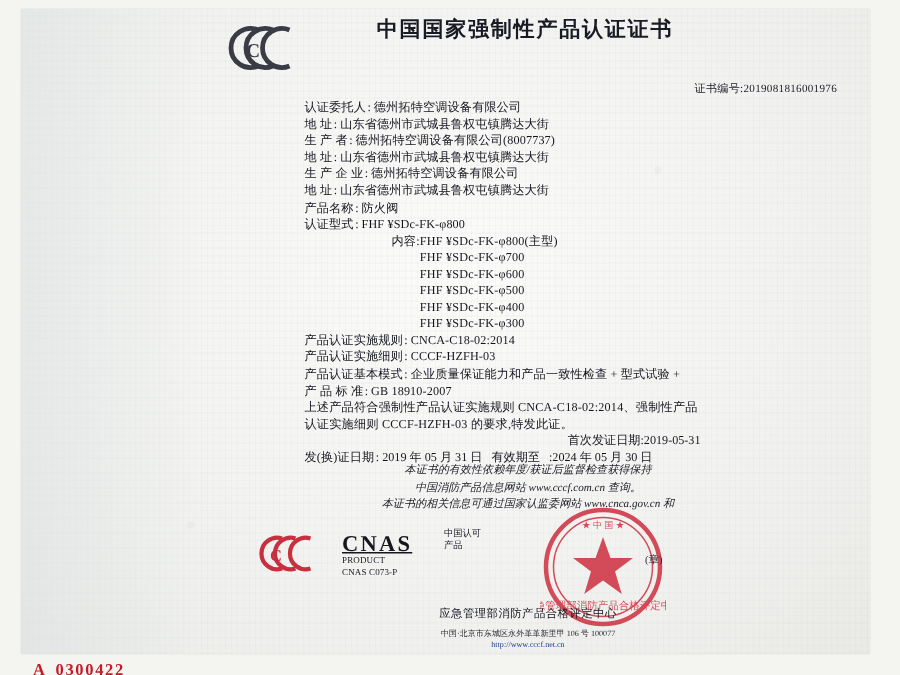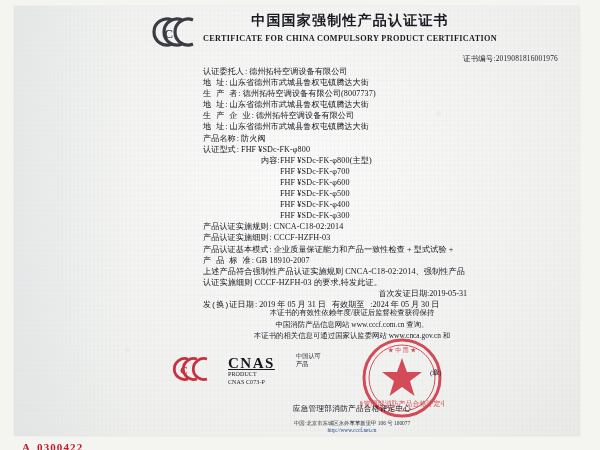--- a/index.html
+++ b/index.html
@@ -101,21 +101,20 @@
     line-height: 11.1px;
   }
   .row {
     display: flex;
     align-items: baseline;
     white-space: nowrap;
   }
   .lbl {
     flex: 0 0 auto;
     letter-spacing: 0.1px;
-    font-family: Liberation Mono, monospace;
   }
   .colon {
     flex: 0 0 auto;
     padding: 0 2px 0 1px;
   }
   .val {
     flex: 1 1 auto;
     letter-spacing: 0.1px;
   }
   .model-list {
@@ -133,20 +132,21 @@
   .notes {
     position: absolute;
     left: 150px;
     top: 307px;
     width: 404px;
     text-align: center;
     font-family: "Liberation Serif", serif;
     font-size: 7.4px;
     color: #1c1c26;
     line-height: 11.6px;
+    font-style: italic;
   }
 
   
   .ccc-bottom {
     position: absolute;
     left: 168px;
     top: 354px;
     width: 48px;
     height: 30px;
   }
@@ -265,21 +265,20 @@
         <path d="M22 6 A13 13 0 1 0 22 30"></path>
         <path d="M32 6 A13 13 0 1 0 32 30"></path>
         <path d="M43 6 A13 13 0 1 0 43 30"></path>
       </g>
       <text x="14" y="24" font-family="Liberation Serif, serif" font-size="13" font-weight="bold" fill="#3b3b46">C</text>
     </svg>
   </div>
 
   <div class="header">
     <div class="title-cn">中国国家强制性产品认证证书</div>
-    <div class="title-en">CERTIFICATE FOR CHINA COMPULSORY PRODUCT CERTIFICATION</div>
   </div>
 
   <div class="cert-no">证书编号:2019081816001976</div>
 
   <div class="fields">
 
     <div class="row">
       <span class="lbl">认证委托人</span>
       <span class="colon">:</span>
       <span class="val">德州拓特空调设备有限公司</span>

